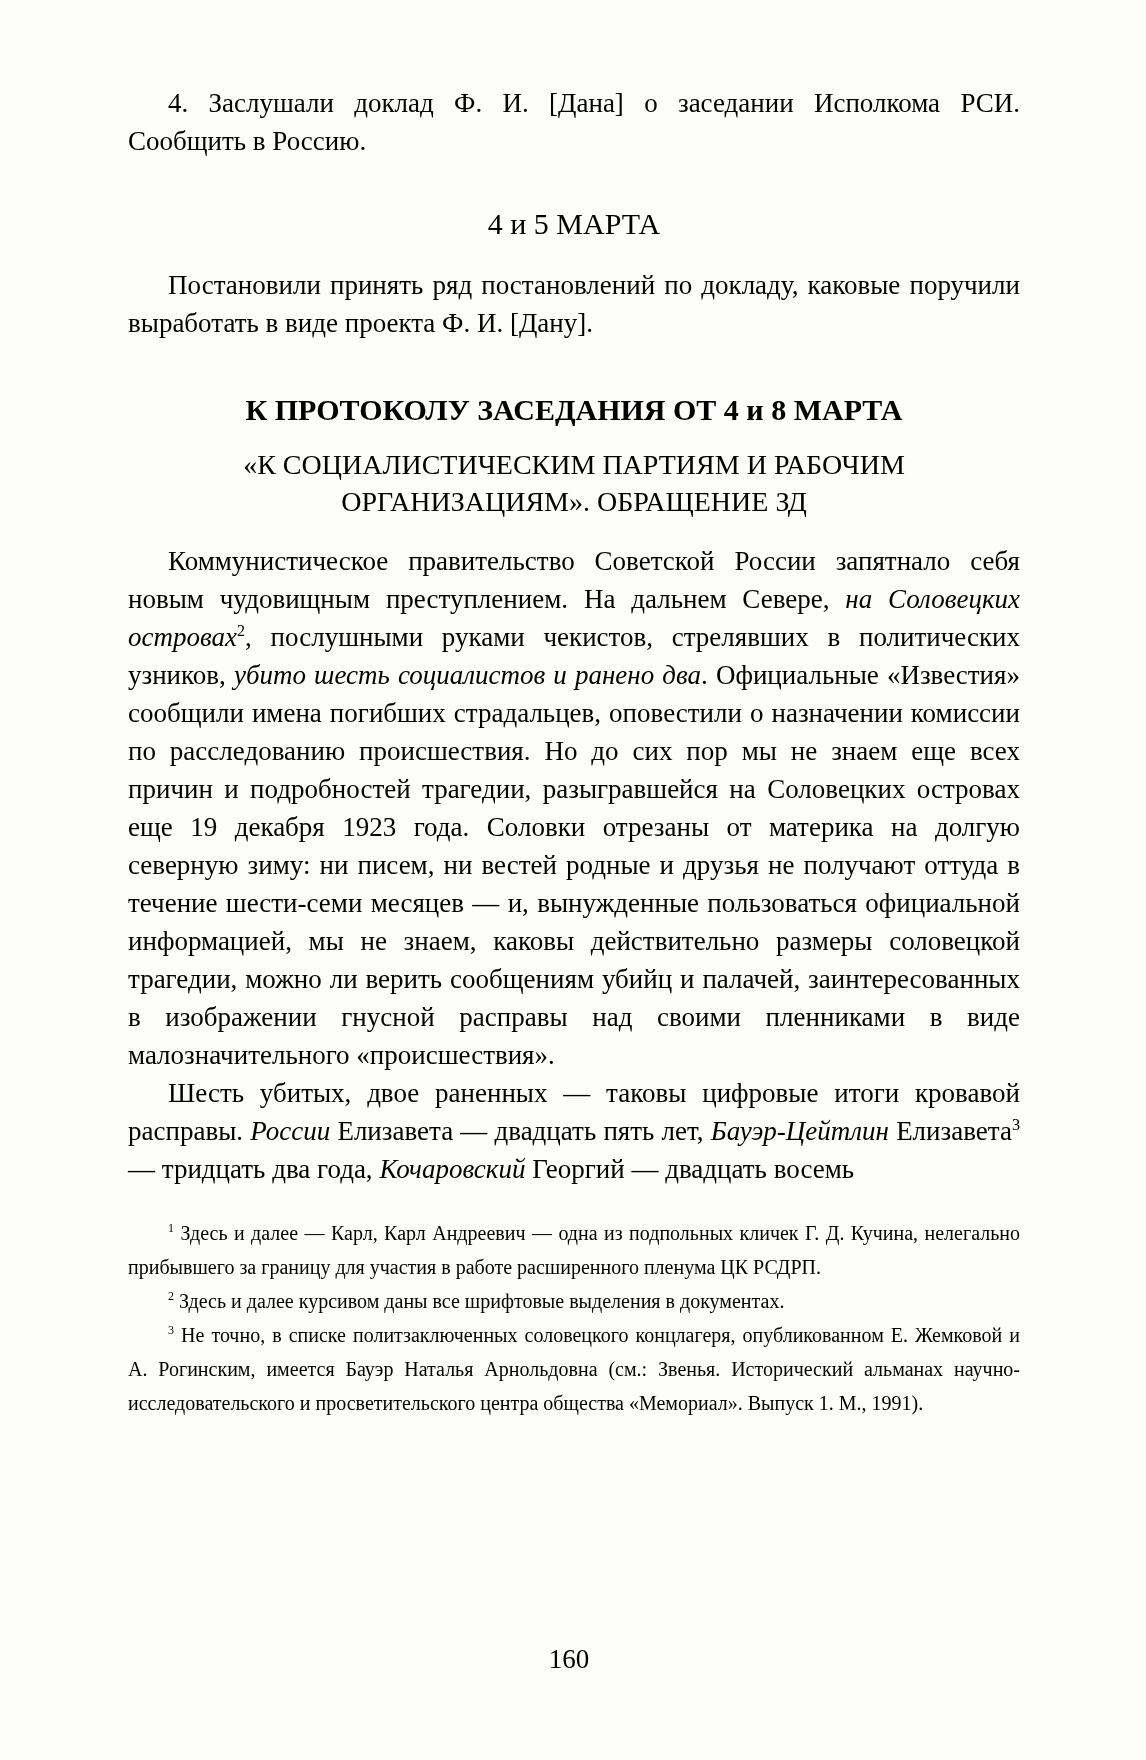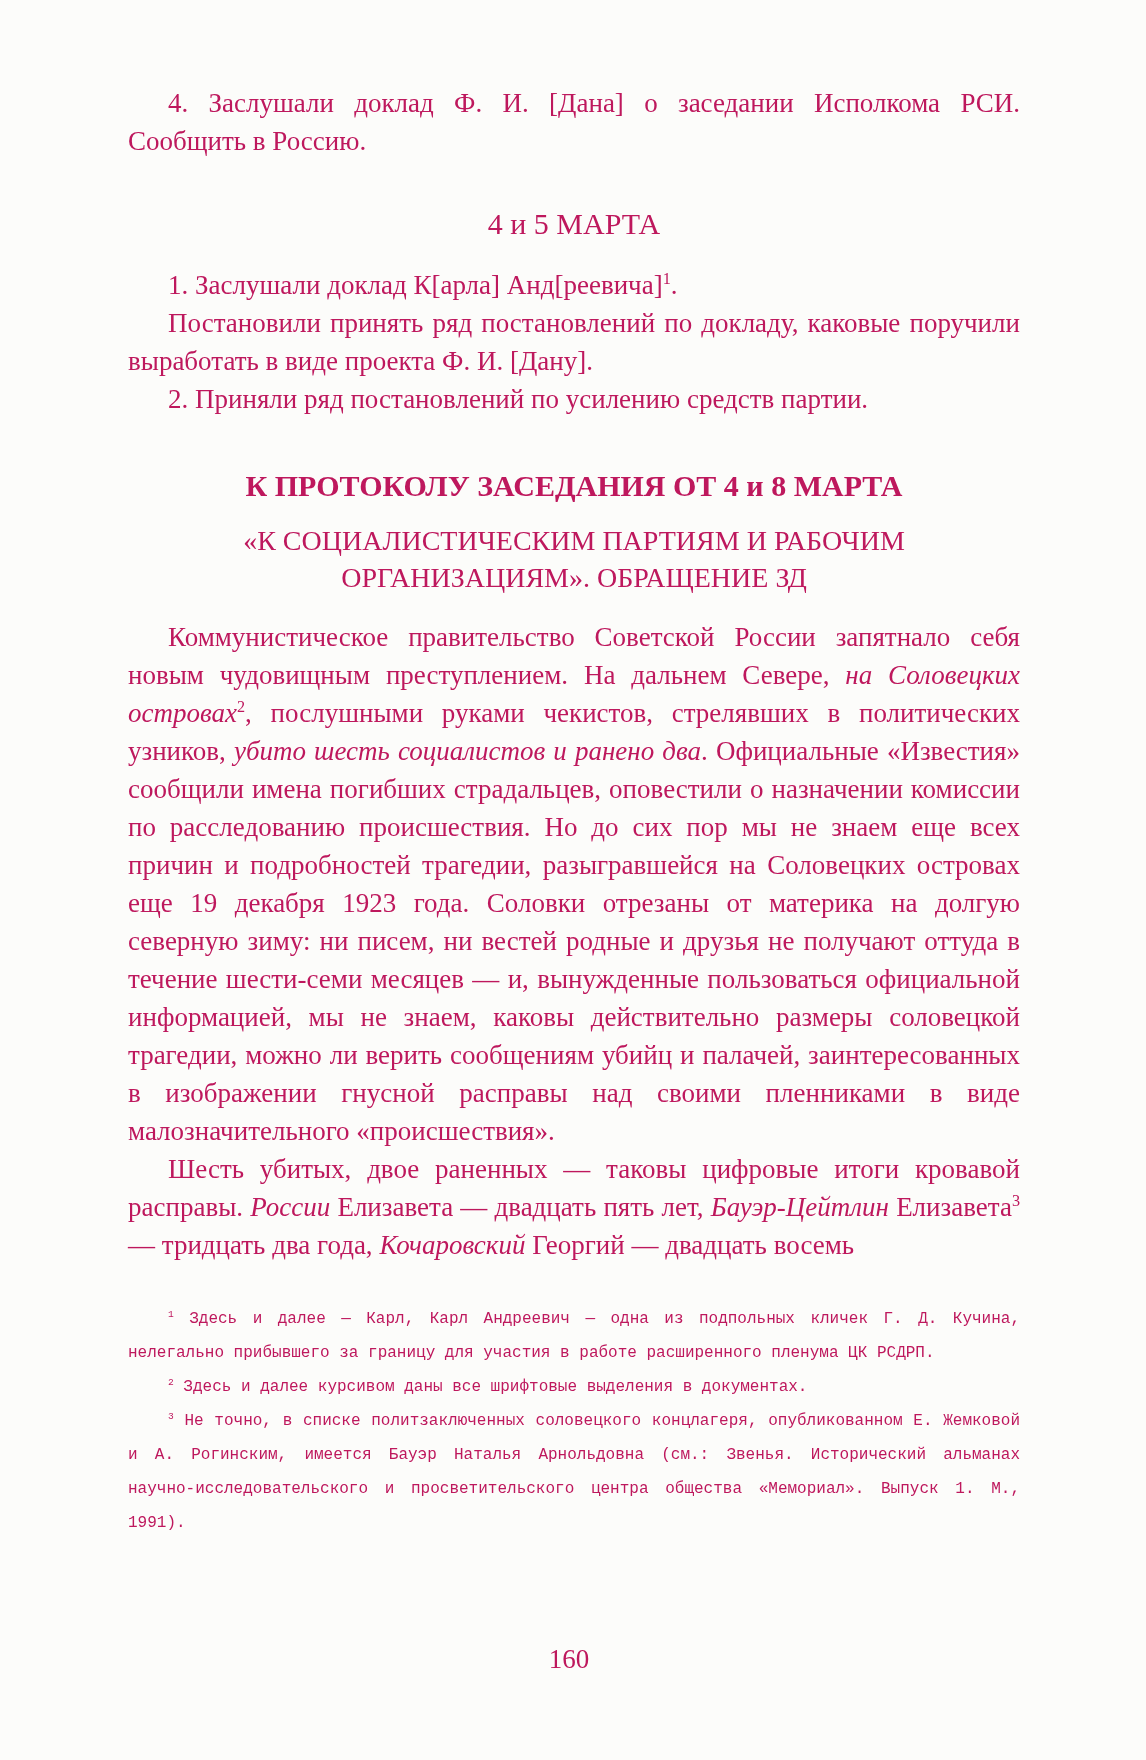--- a/index.html
+++ b/index.html
@@ -2,21 +2,21 @@
 <html lang="ru"><head>
 <meta charset="utf-8">
 <style>
   * { margin: 0; padding: 0; box-sizing: border-box; }
   html, body { background: #e9e9e7; }
   .page {
     width: 1146px;
     height: 1760px;
     margin: 0 auto;
     background: #fcfcfa;
-    color: #be185d;
+    color: #000000;
     font-family: "Liberation Serif", "DejaVu Serif", serif;
     font-size: 27px;
     line-height: 38px;
     padding: 84px 126px 0 128px;
     position: relative;
     overflow: hidden;
   }
   p.body {
     text-align: justify;
     text-indent: 40px;
@@ -42,24 +42,23 @@
     margin: 50px 0 18px 0;
   }
   .subheading {
     text-align: center;
     font-weight: normal;
     font-size: 28px;
     line-height: 37px;
     margin: 0 0 22px 0;
   }
   .footnotes {
-    margin-top: 38px;
-    font-size: 16px;
+    margin-top: 28px;
+    font-size: 20px;
     line-height: 34px;
-    font-family: Liberation Mono, monospace;
   }
   .footnotes p {
     text-align: justify;
     text-indent: 40px;
     hyphens: auto;
   }
   .page-number {
     position: absolute;
     left: 0;
     right: 8px;
@@ -70,25 +69,23 @@
 </style>
 </head>
 <body>
 
 <div class="page">
 
   <p class="body">4. Заслушали доклад Ф. И. [Дана] о заседании Исполкома РСИ. Сообщить в Россию.</p>
 
   <h2 class="h-march">4 и 5 МАРТА</h2>
 
-  <p class="body"><span>1. Заслушали доклад К[арла] Анд[реевича]</span><sup>1</sup><span>.</span></p>
 
   <p class="body">Постановили принять ряд постановлений по докладу, каковые поручили выработать в виде проекта Ф. И. [Дану].</p>
 
-  <p class="body">2. Приняли ряд постановлений по усилению средств партии.</p>
 
   <h2 class="h-protocol">К ПРОТОКОЛУ ЗАСЕДАНИЯ ОТ 4 и 8 МАРТА</h2>
 
   <h3 class="subheading"><span>«К СОЦИАЛИСТИЧЕСКИМ ПАРТИЯМ И РАБОЧИМ</span><br><span>ОРГАНИЗАЦИЯМ». ОБРАЩЕНИЕ ЗД</span></h3>
 
   <p class="body"><span>Коммунистическое правительство Советской России запятнало себя новым чудовищным преступлением. На дальнем Севере, </span><em>на Соловецких островах</em><sup>2</sup><span>, послушными руками чекистов, стрелявших в политических узников, </span><em>убито шесть социалистов и ранено два</em><span>. Официальные «Известия» сообщили имена погибших страдальцев, оповестили о назначении комиссии по расследованию происшествия. Но до сих пор мы не знаем еще всех причин и подробностей трагедии, разыгравшейся на Соловецких островах еще 19 декабря 1923 года. Соловки отрезаны от материка на долгую северную зиму: ни писем, ни вестей родные и друзья не получают оттуда в течение шести-семи месяцев — и, вынужденные пользоваться официальной информацией, мы не знаем, каковы действительно размеры соловецкой трагедии, можно ли верить сообщениям убийц и палачей, заинтересованных в изображении гнусной расправы над своими пленниками в виде малозначительного «происшествия».</span></p>
 
   <p class="body"><span>Шесть убитых, двое раненных — таковы цифровые итоги кровавой расправы. </span><em>России</em><span> Елизавета — двадцать пять лет, </span><em>Бауэр-Цейтлин</em><span> Елизавета</span><sup>3</sup><span> — тридцать два года, </span><em>Кочаровский</em><span> Георгий — двадцать восемь</span></p>
 
   <div class="footnotes">

